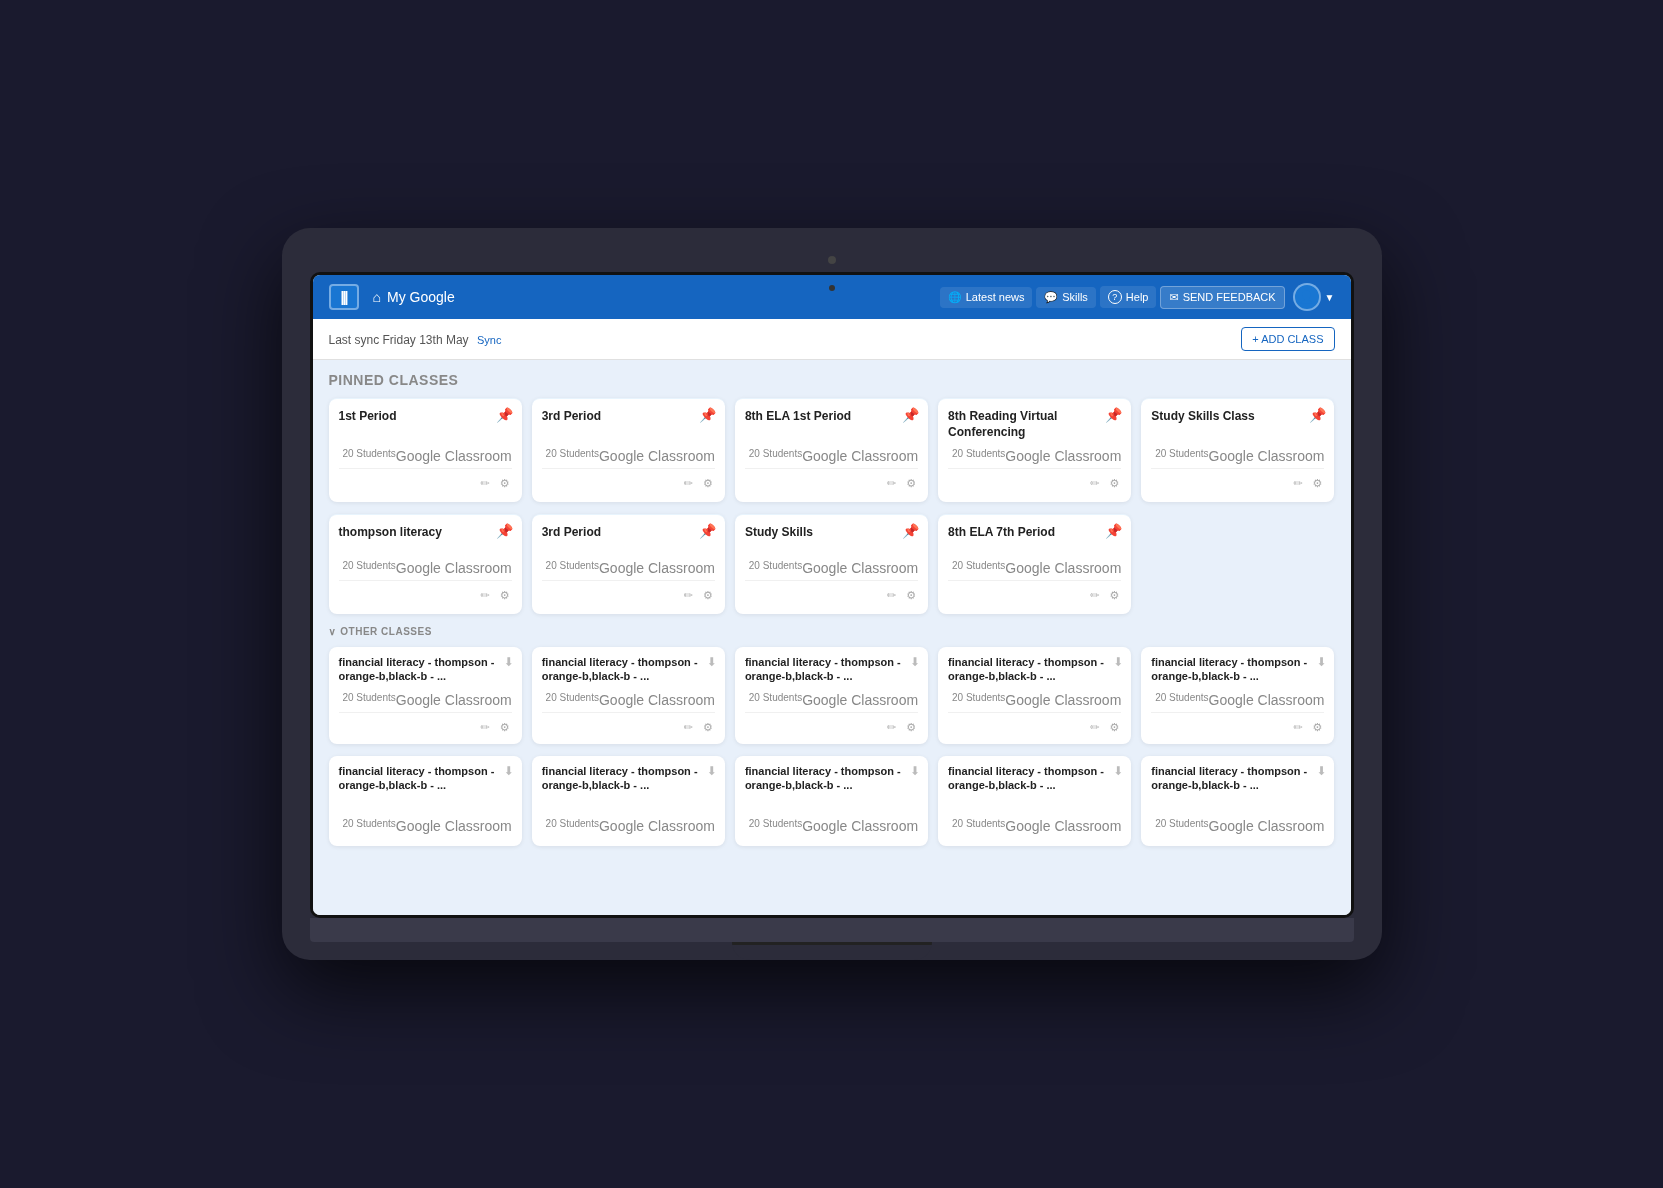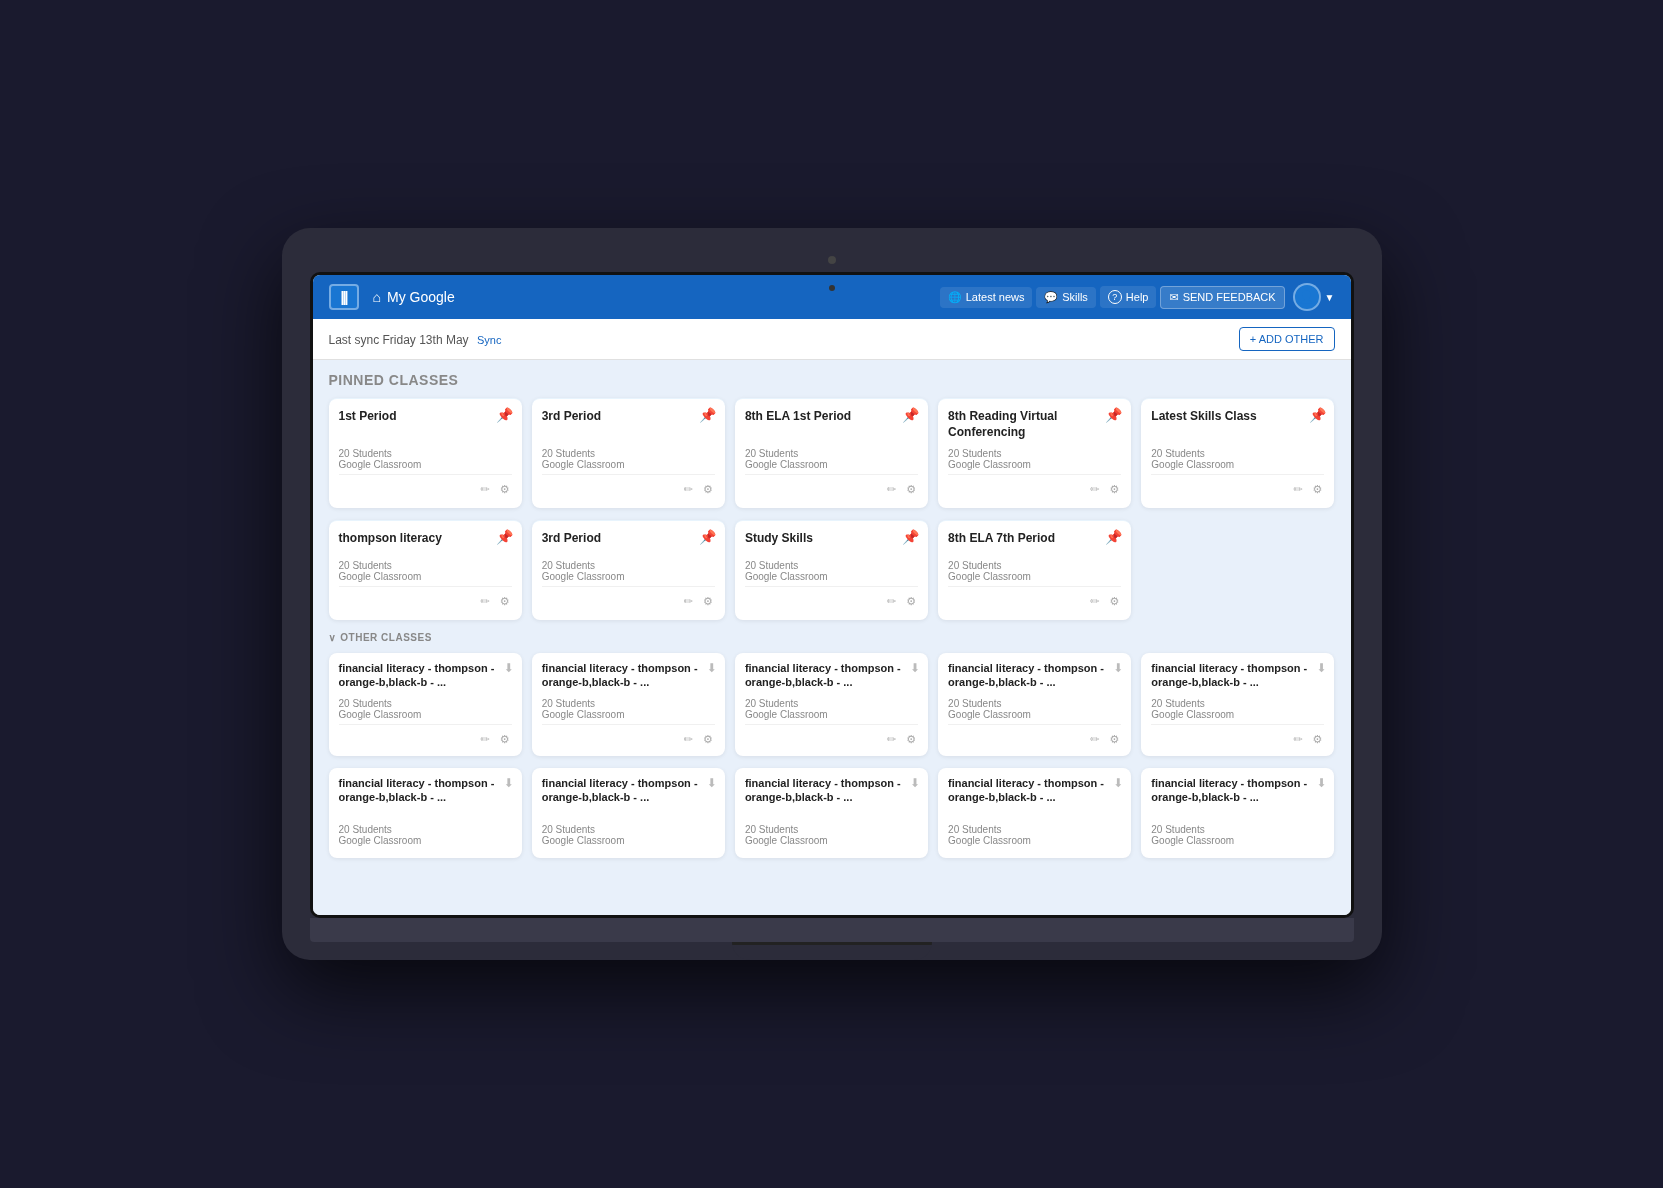--- a/index.html
+++ b/index.html
@@ -250,30 +250,29 @@
       color: #222;
       margin-right: 16px;
       line-height: 1.3;
     }
 
     .class-meta {
       display: flex;
       justify-content: flex-end;
       margin-top: 8px;
       margin-bottom: 4px;
-      flex-direction: column;
     }
 
     .students-count {
       font-size: 10px;
       color: #888;
     }
 
     .class-source {
-      font-size: 10px;
+      font-size: 14px;
       color: #888;
     }
 
     .card-actions {
       display: flex;
       justify-content: flex-end;
       gap: 6px;
       padding-top: 6px;
       border-top: 1px solid #f0f0f0;
     }
@@ -360,21 +359,21 @@
           </div>
           <span style="color:white;font-size:10px;cursor:pointer;">▼</span>
         </div>
       </div>
 
       <div class="sync-bar">
         <div>
           <span class="sync-text">Last sync Friday 13th May</span>
           <a class="sync-link">Sync</a>
         </div>
-        <button class="add-class-btn">+ ADD OTHER</button>
+        <button class="add-class-btn">+ ADD CLASS</button>
       </div>
 
       <div class="main-content">
 
         <div>
           <div class="section-label">PINNED CLASSES</div>
 
           <div class="classes-grid">
             <div class="class-card class-card-pinned">
               <div class="pin-icon">📌</div>
@@ -427,21 +426,21 @@
                   <span class="class-source">Google Classroom</span>
                 </div>
                 <div class="card-actions">
                   <span class="card-icon-btn">✏</span>
                   <span class="card-icon-btn">⚙</span>
                 </div>
               </div>
             </div>
             <div class="class-card class-card-pinned">
               <div class="pin-icon">📌</div>
-              <div class="class-name">Latest Skills Class</div>
+              <div class="class-name">Study Skills Class</div>
               <div>
                 <div class="class-meta">
                   <span class="students-count">20 Students</span>
                   <span class="class-source">Google Classroom</span>
                 </div>
                 <div class="card-actions">
                   <span class="card-icon-btn">✏</span>
                   <span class="card-icon-btn">⚙</span>
                 </div>
               </div>

